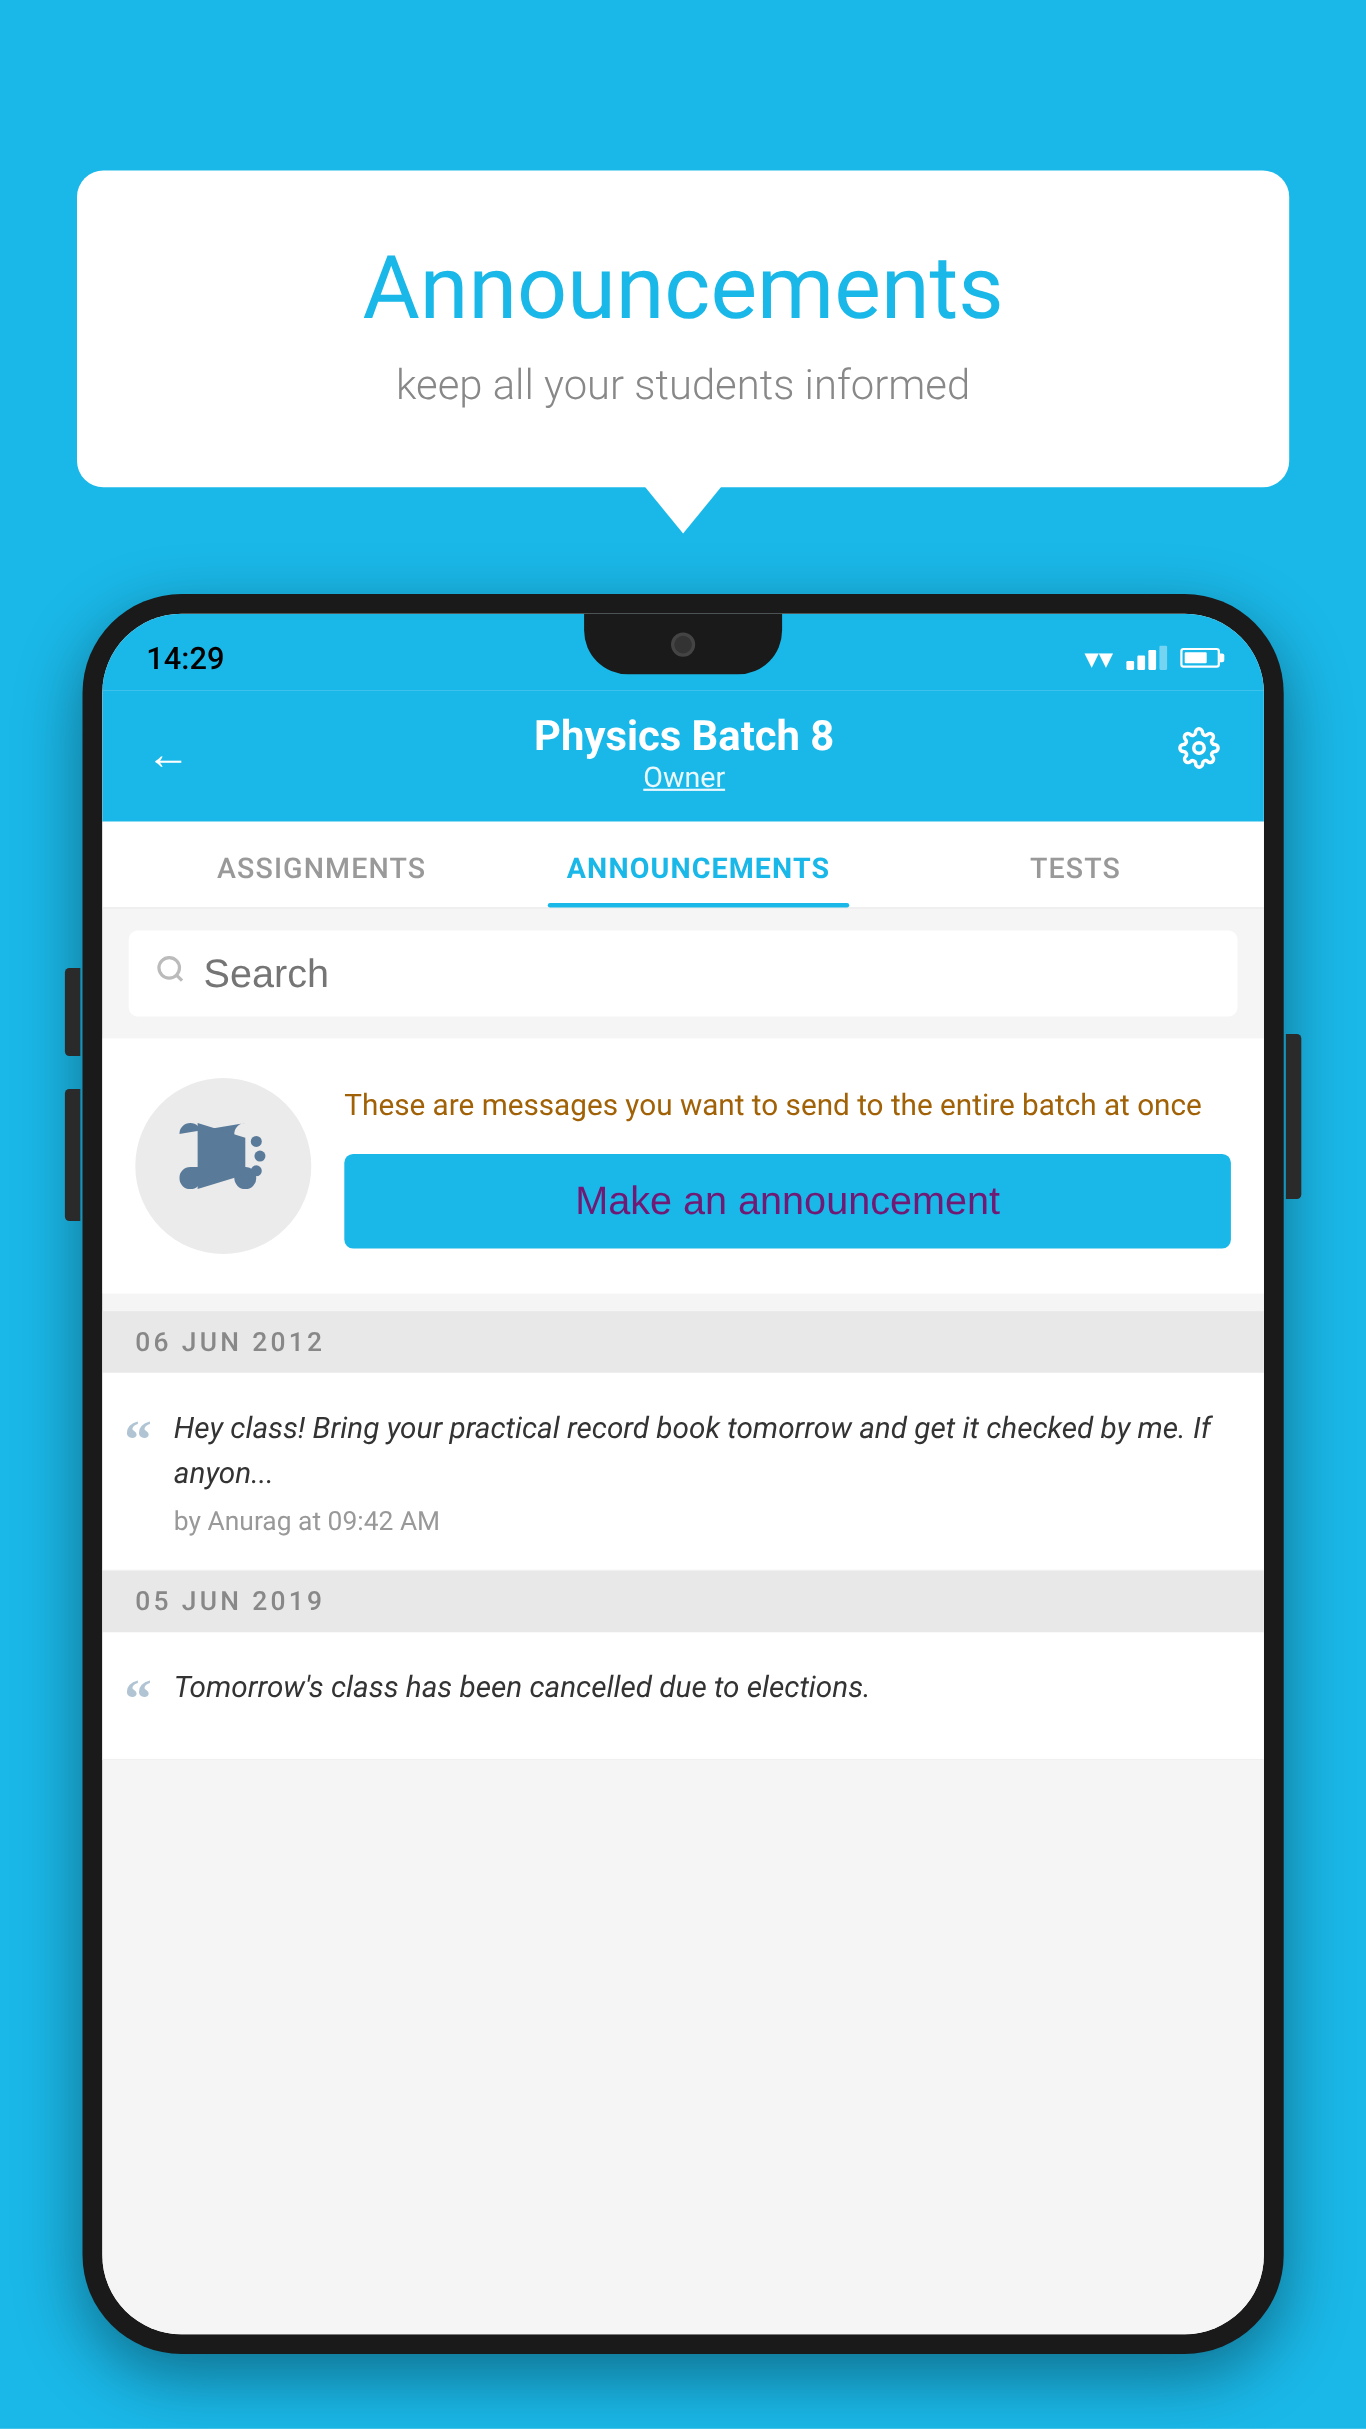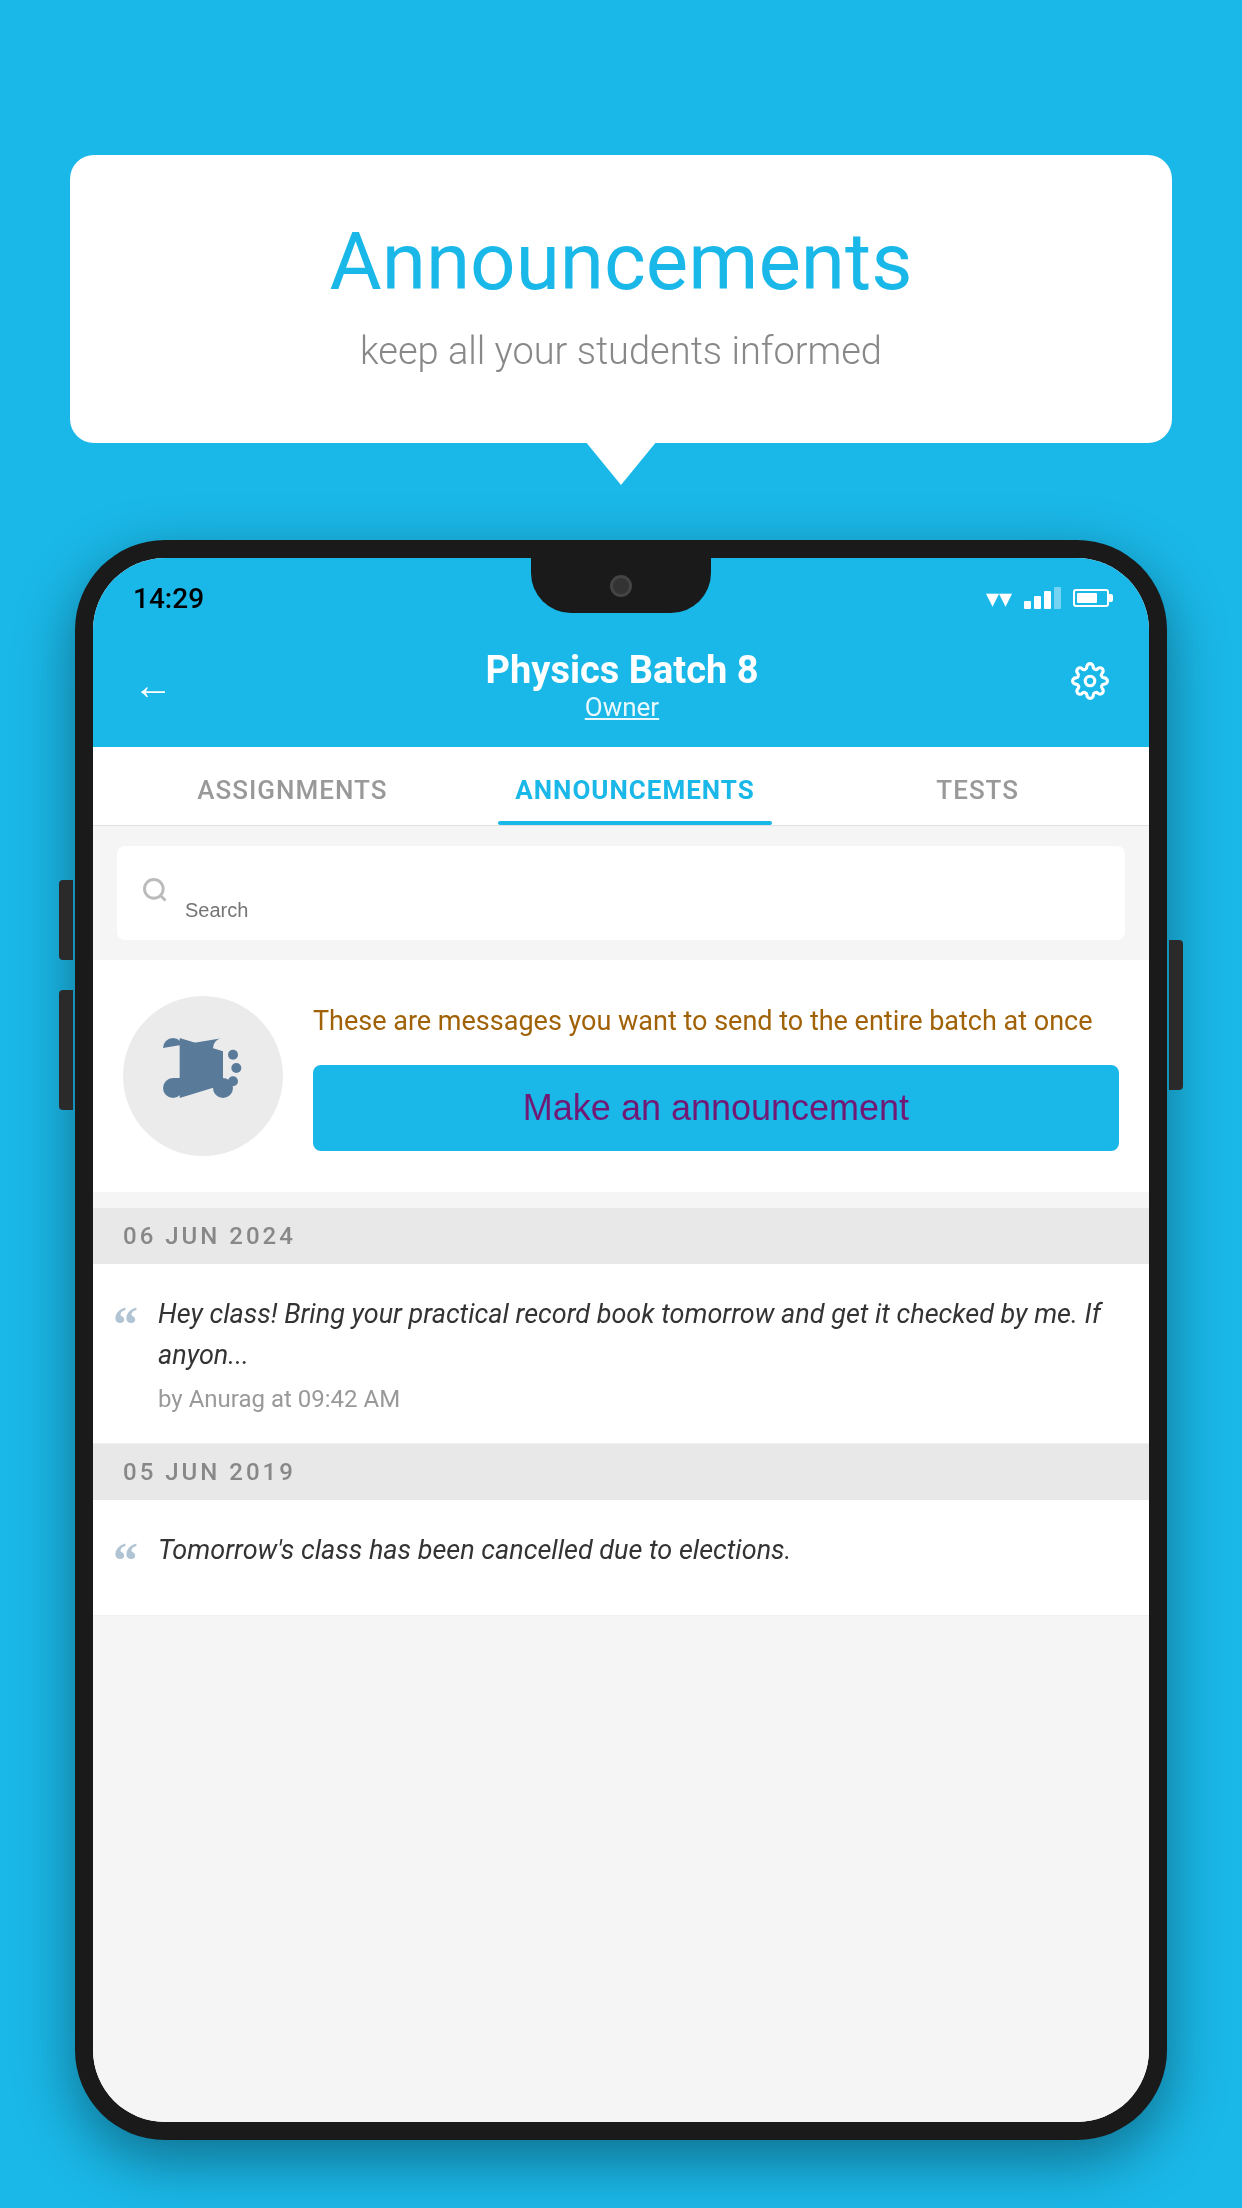--- a/index.html
+++ b/index.html
@@ -302,24 +302,23 @@
 
     .search-icon-wrap {
       color: #bbb;
       font-size: 30px;
     }
 
     .search-input {
       flex: 1;
       border: none;
       outline: none;
-      font-size: 20px;
+      font-size: 36px;
       color: #aaa;
       background: transparent;
-      margin-top: 35px;
     }
 
     
     .promo-card {
       background: white;
       margin: 0 0 16px 0;
       padding: 36px 30px;
       display: flex;
       align-items: center;
       gap: 30px;
@@ -490,21 +489,21 @@
                 <circle cx="21" cy="16" r="1.5" fill="#5a7a9a"></circle>
               </svg>
             </span>
           </div>
           <div class="promo-right">
             <div class="promo-desc">These are messages you want to send to the entire batch at once</div>
             <button class="make-announcement-btn">Make an announcement</button>
           </div>
         </div>
 
-        <div class="date-divider">06  JUN  2024</div>
+        <div class="date-divider">06  JUN  2012</div>
 
         <div class="announcement-item">
           <div class="quote-icon">“</div>
           <div class="announcement-content">
             <div class="announcement-text">Hey class! Bring your practical record book tomorrow and get it checked by me. If anyon...</div>
             <div class="announcement-meta">by Anurag at 09:42 AM</div>
           </div>
         </div>
 
         <div class="date-divider">05  JUN  2019</div>

